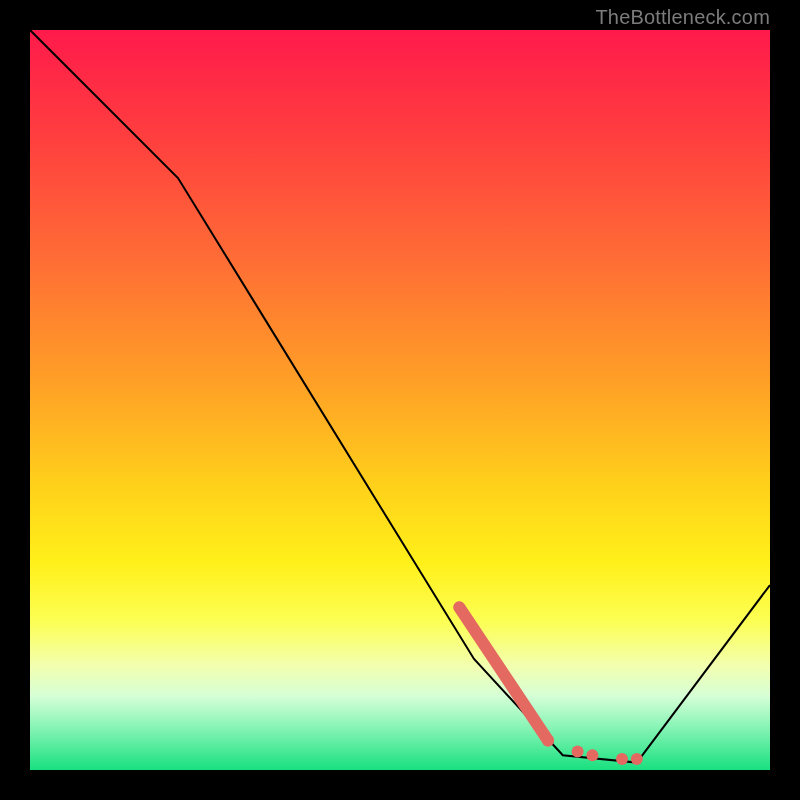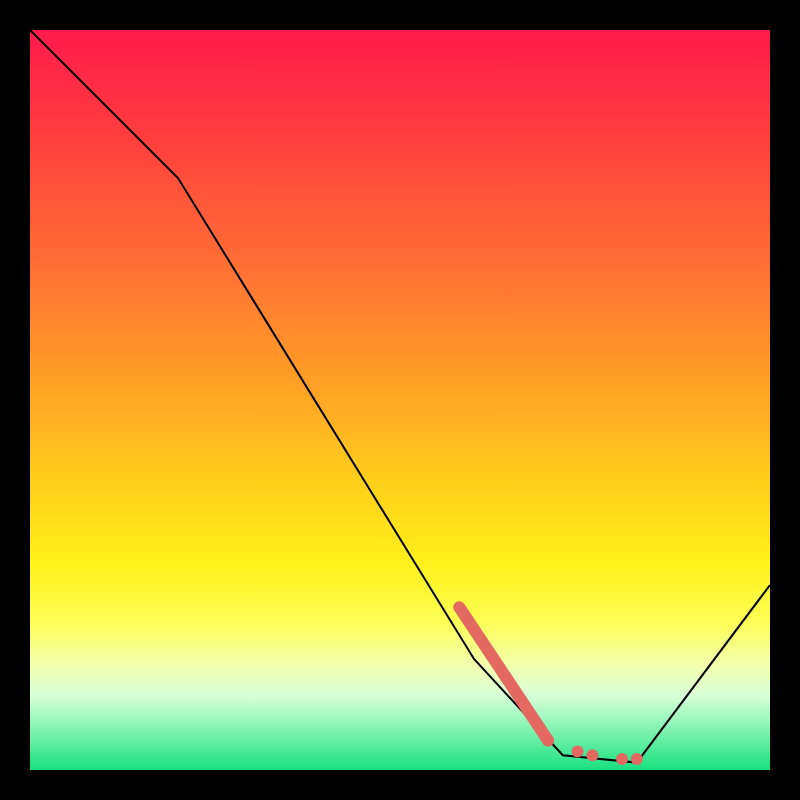--- a/index.html
+++ b/index.html
@@ -75,14 +75,15 @@
           <circle cx="518" cy="710.4" r="6" fill="#e46a61"></circle>
           <circle cx="547.6" cy="721.5" r="6" fill="#e46a61"></circle>
           <circle cx="562.4" cy="725.2" r="6" fill="#e46a61"></circle>
           <circle cx="592" cy="728.9" r="6" fill="#e46a61"></circle>
           <circle cx="606.8" cy="728.9" r="6" fill="#e46a61"></circle>
         </g>
     </svg>
 
   </div>
 
+  <div class="watermark">TheBottleneck.com</div>
 
 </div>
 
 </body></html>

